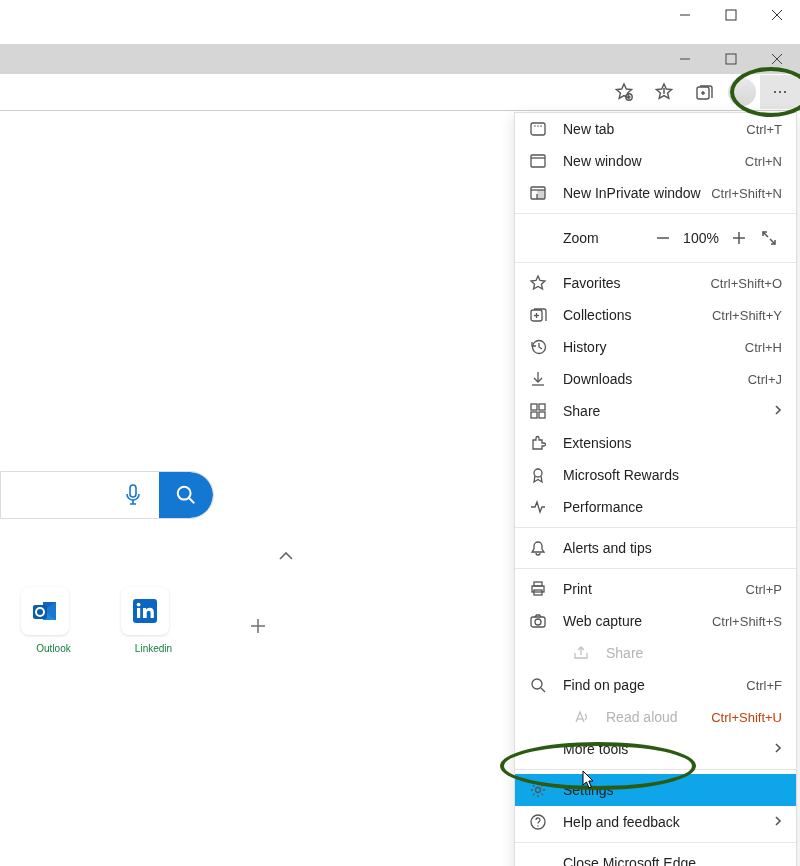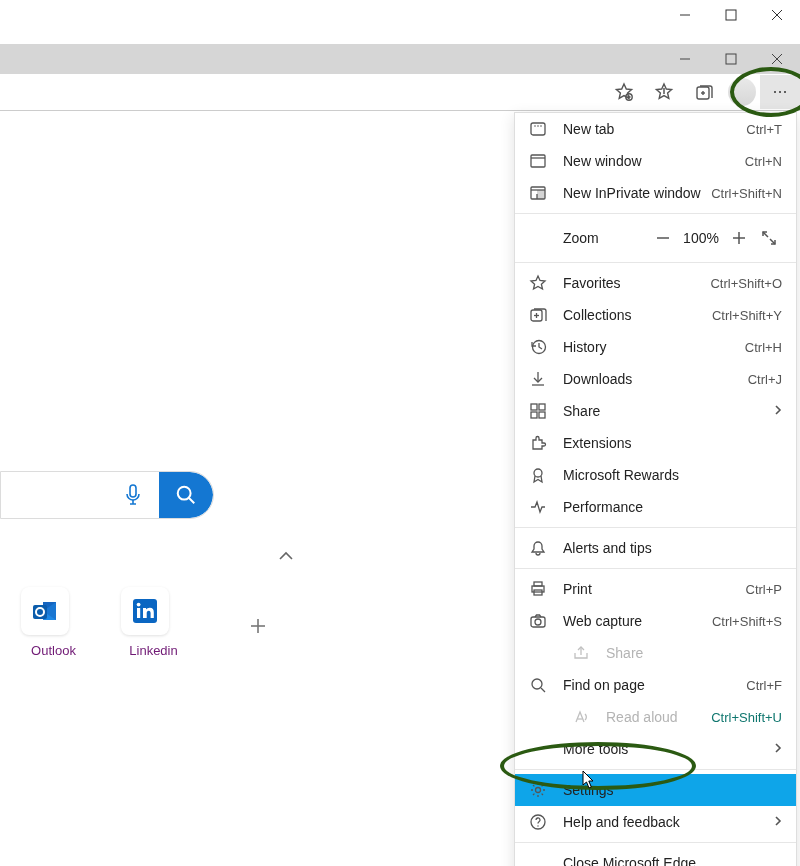--- a/index.html
+++ b/index.html
@@ -136,21 +136,21 @@
     width: 48px;
     height: 48px;
     margin: 0 auto 8px;
     border-radius: 8px;
     background: #fff;
     box-shadow: 0 1px 3px rgba(0,0,0,.12);
     display: flex;
     align-items: center;
     justify-content: center;
   }
-  .tile .lbl { font-size: 13px; color: #701a75; margin-left: 17px; }
+  .tile .lbl { font-size: 10px; color: #15803d; margin-left: 17px; }
   .tile-outlook { left: 0; top: 587px; }
   .tile-linkedin { left: 100px; top: 587px; }
   .tile-add {
     position: absolute;
     left: 240px;
     top: 608px;
     width: 36px;
     height: 36px;
     display: flex;
     align-items: center;
@@ -186,21 +186,21 @@
     flex: 0 0 18px;
     display: flex;
     align-items: center;
     justify-content: center;
     margin-right: 16px;
   }
   .menu .item .ico svg { stroke: #555; stroke-width: 1.3; fill: none; width: 18px; height: 18px; }
   .menu .item.disabled .ico svg { stroke: #c0c0c0; }
   .menu .item .label { flex: 1; }
   .menu .item .shortcut { font-size: 13px; color: #555; }
-  .menu .item.disabled .shortcut { color: #0f766e; }
+  .menu .item.disabled .shortcut { color: #c2410c; }
   .menu .item .chev { margin-left: 4px; }
   .menu .item .chev svg { stroke: #555; stroke-width: 1.6; fill: none; }
   .menu .sep {
     height: 1px;
     background: #e6e6e6;
     margin: 4px 0;
   }
   .menu .zoom {
     display: flex;
     align-items: center;

